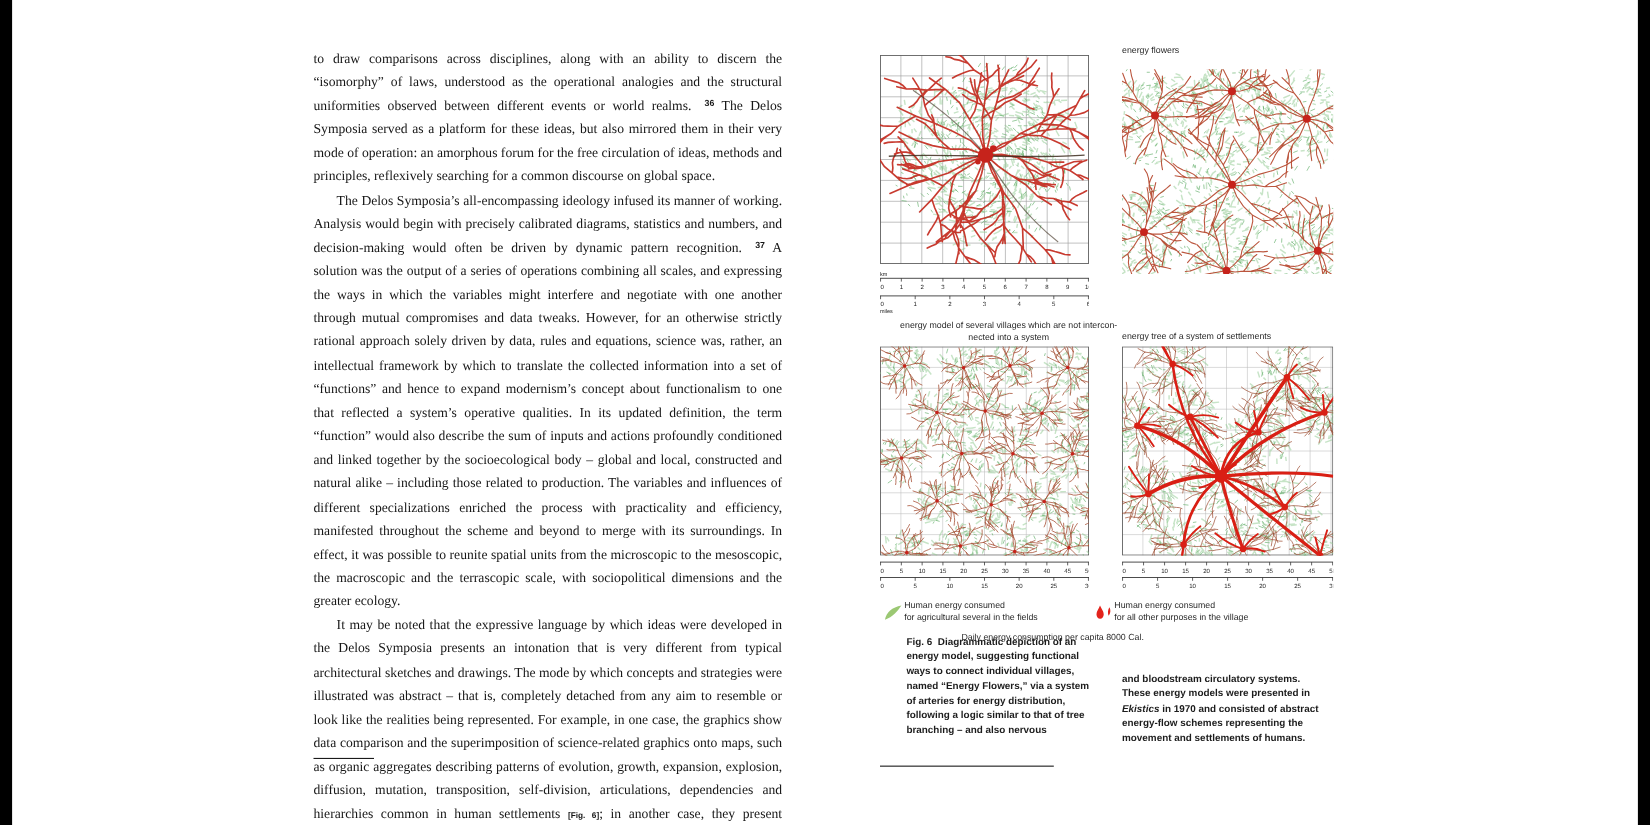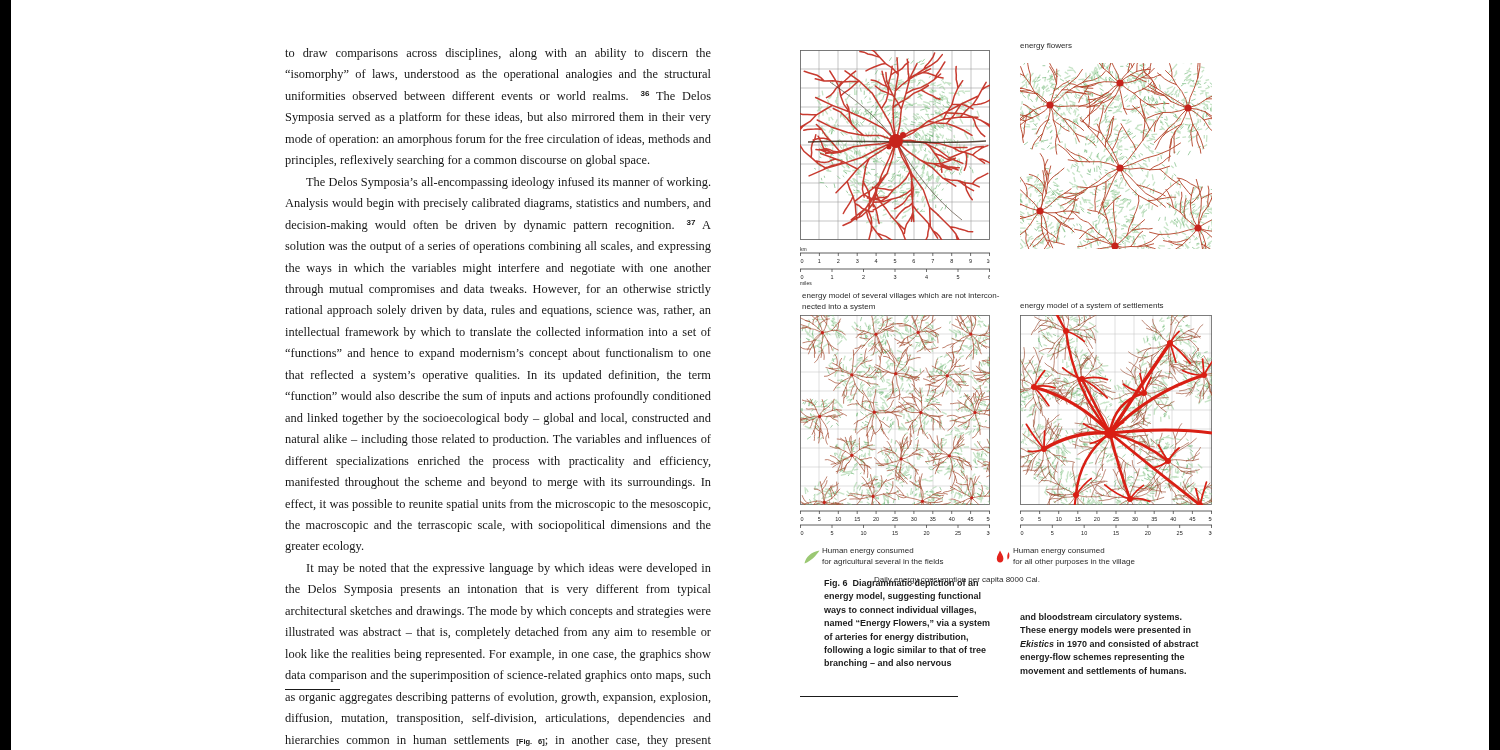--- a/index.html
+++ b/index.html
@@ -144,25 +144,25 @@
       <path d="M82.1 151.6l3.8 -0.0M120.4 205.5l0.8 4.0M100.5 177.6l3.6 1.0M78.5 155.4l0.3 -2.7M104.1 209.0l-4.7 0.1M127.5 181.6l-1.2 3.4M108.2 172.9l2.8 0.5M69.4 197.5l-4.2 -1.6M85.5 204.9l-3.3 -3.0M106.7 173.0l1.2 3.3M109.8 151.7l4.8 1.3M94.8 169.2l2.5 -3.5M114.3 196.8l0.7 1.9M113.6 175.3l0.9 3.6M92.1 150.1l4.0 -1.4M77.9 191.0l-3.5 -2.7M76.2 162.4l1.4 -1.6M112.8 166.4l3.0 1.2M77.6 171.7l2.2 -2.7M109.2 206.5l-4.0 0.8M87.7 191.2l-4.3 0.5M75.7 165.4l0.5 -4.8M69.2 202.1l-2.6 -3.2M80.4 214.3l-2.7 1.2M123.2 172.1l2.7 1.0M110.2 154.8l4.7 -0.9M85.5 205.9l-3.2 -2.1M86.4 172.6l0.8 -4.0M105.7 201.7l-2.1 1.6M105.4 201.0l-0.4 2.0M83.6 143.3l3.6 0.3M73.2 216.4l-3.0 -2.4M117.1 173.8l4.0 0.2M75.7 178.1l0.8 -1.9M91.6 183.2l-0.7 -3.3M77.3 179.1l-0.6 -2.8M73.6 215.7l-3.4 -0.4M89.3 173.2l2.9 -2.4M66.2 179.0l-3.0 -1.6M73.1 190.5l-2.3 -2.6M86.0 192.4l-4.7 1.7M62.4 206.0l-2.2 0.2M101.8 178.6l1.8 2.2M62.7 193.6l-0.6 -4.9M111.0 156.7l2.2 0.4M80.4 206.4l-2.2 -0.8M120.6 210.3l-1.6 2.3M124.2 192.3l-0.6 2.1M106.1 159.1l2.5 -1.8M70.5 192.2l-2.0 -3.1M86.7 166.2l3.6 -0.5M73.9 189.8l-2.8 -1.8M67.1 180.3l1.3 -3.2M74.4 158.6l2.9 -1.2M87.4 205.1l-2.3 0.9M102.8 189.8l0.4 3.7M80.3 180.7l-0.5 -2.0M63.4 195.8l-2.0 -4.5M64.5 201.4l-2.8 0.2M81.2 177.6l-1.2 -1.7M96.8 181.4l4.5 0.0M61.1 188.2l0.4 -2.1M109.2 197.7l-4.6 1.8M78.2 213.9l-2.4 0.1M92.3 182.2l-1.1 -3.7M120.9 188.7l0.4 2.3M99.1 144.3l4.7 -0.0M90.0 168.6l1.9 -2.6M87.5 177.8l2.7 -2.8M79.0 153.2l2.4 -2.3M104.7 173.8l3.7 2.7M110.7 202.1l-3.0 2.7M110.7 195.1l-2.6 4.1M105.7 194.7l-1.6 1.7M103.2 161.6l3.0 0.8M101.0 166.1l2.9 -0.5M71.4 176.5l3.0 -3.3M110.9 160.1l1.9 2.7M111.9 166.7l2.9 1.7M78.2 171.2l1.4 -4.5M80.6 194.3l-1.8 -3.7M113.6 173.1l0.6 4.1M125.2 208.7l-1.5 1.3M78.4 182.8l-1.2 -3.9" stroke="#62ae6a" stroke-width="0.9" opacity="0.65" fill="none"></path>
       <path d="M95.0 183.0L102.7 184.3L110.5 183.5M110.5 183.5L113.1 180.6L114.9 177.2L117.3 174.0L119.5 170.8L122.6 168.4M110.5 183.5L118.3 183.7L126.1 182.8M126.1 182.8L129.7 184.2L133.5 185.2L137.1 186.8L140.8 187.7L144.8 187.6M126.1 182.8L133.6 180.8M95.0 183.0L100.9 186.2L107.1 189.0M107.1 189.0L108.8 191.9L110.4 194.9L112.2 197.8L113.2 201.0L114.1 204.3M107.1 189.0L113.8 190.0L120.2 192.4L126.8 193.5M95.0 183.0L99.2 190.1L101.2 198.1L103.9 206.0M103.9 206.0L107.5 208.0L111.3 209.8L114.7 212.1L118.5 213.8L121.9 216.2M103.9 206.0L104.5 214.2M104.5 214.2L106.6 217.8L108.6 221.4L110.7 224.9L112.0 228.9L112.2 233.0M104.5 214.2L104.9 222.5M95.0 183.0L92.2 190.1L88.4 196.6L85.0 203.5M85.0 203.5L85.8 207.2L86.2 211.0L86.1 214.8L85.7 218.5L86.1 222.3M85.0 203.5L81.0 209.9M81.0 209.9L77.5 211.3L73.8 212.4L70.5 214.1L67.5 216.6L65.2 219.6M81.0 209.9L78.0 216.9M95.0 183.0L89.2 189.5L83.8 196.4M83.8 196.4L83.2 200.7L83.5 205.1L84.3 209.3L83.8 213.7L83.3 218.0M83.8 196.4L78.2 203.0M78.2 203.0L79.2 207.2L81.2 211.1L82.8 215.2L84.9 219.0L85.8 223.3M78.2 203.0L73.7 210.5L68.5 217.5M95.0 183.0L86.6 184.5L78.2 186.0M78.2 186.0L77.3 190.2L76.5 194.4L76.6 198.7L75.8 202.9L74.9 207.1M78.2 186.0L69.8 187.5L61.9 190.8L53.9 193.7M95.0 183.0L86.8 179.7L78.4 177.0M78.4 177.0L74.2 178.4L70.1 180.1L66.0 181.9L61.9 183.3L57.5 183.8M78.4 177.0L70.8 172.5L63.1 168.1L54.5 166.2M95.0 183.0L88.9 179.2L83.9 174.1M83.9 174.1L80.3 174.3L76.9 175.4L73.4 176.3L69.9 176.4L66.3 176.1M83.9 174.1L77.9 170.2L73.3 164.8M73.3 164.8L69.8 165.8L66.8 167.7L64.3 170.3L61.9 173.0L59.6 175.7M73.3 164.8L68.3 159.5M95.0 183.0L92.9 174.1L89.1 165.8L87.4 156.8M87.4 156.8L84.6 153.2L81.0 150.5L76.9 148.5L72.4 147.8L67.9 146.7M87.4 156.8L84.5 148.2M84.5 148.2L87.4 144.7L90.4 141.3L93.7 138.1L96.9 134.8L100.8 132.5M84.5 148.2L82.2 139.4M95.0 183.0L95.8 174.0L95.9 165.0L94.4 156.0L93.5 147.0L93.8 138.0M95.0 183.0L101.3 178.2L106.8 172.4M106.8 172.4L108.3 168.8L109.0 164.9L110.6 161.3L112.7 157.9L113.9 154.1M106.8 172.4L112.5 167.0M112.5 167.0L116.5 166.5L120.4 166.0L124.3 165.6L128.3 166.0L132.2 165.5M112.5 167.0L118.6 161.9L124.6 156.7" stroke="#b5462c" stroke-width="1" fill="none" opacity="0.92" stroke-linecap="round"></path>
       <circle cx="95" cy="183" r="3.6" fill="#c6231b"></circle>
       <path d="M186.1 187.2l-3.1 2.3M173.9 148.7l3.5 -2.2M191.2 165.4l1.3 3.9M173.3 164.8l0.6 -4.2M165.4 197.5l-6.3 2.4M163.5 162.0l-0.8 -4.5M180.9 134.0l4.7 -0.8M191.6 135.1l3.8 4.8M190.4 182.5l-2.5 2.8M191.4 158.1l1.1 6.1M159.8 190.2l-4.6 -0.1M203.2 153.6l0.4 4.9M185.6 144.6l4.0 -1.1M169.1 199.5l-4.1 -2.3M162.5 182.2l-5.2 -1.9M148.9 167.3l-5.2 -3.6M147.8 189.2l-1.5 -2.6M195.4 152.5l5.8 1.3M180.1 148.2l3.2 -3.2M175.9 194.7l-4.1 -0.3M158.5 141.6l4.5 -3.0M186.3 184.6l-3.1 1.9M208.2 183.2l2.0 3.1M164.7 157.7l0.5 -6.6M172.8 160.9l0.8 -5.1M169.7 152.2l1.3 -3.0M169.2 166.0l-3.6 -5.3M174.7 174.4l-2.3 -2.4M160.3 125.3l0.4 -4.4M157.1 122.3l1.1 -4.4M181.3 168.9l-2.5 5.6M147.7 162.9l-1.9 -3.7M167.0 188.7l-4.5 4.4M181.1 146.9l3.2 -4.1M190.3 145.1l3.5 0.8M150.0 145.1l-1.2 -5.9M172.6 128.9l3.4 -4.7M174.8 193.3l-4.3 -2.0M150.3 160.1l1.9 -3.0M175.3 135.9l4.4 -5.4M148.8 172.5l-3.6 -5.0M161.3 186.2l-6.7 0.5M194.8 186.9l-2.4 2.2M170.5 130.6l3.2 -1.7M194.9 153.9l4.3 3.6M166.4 198.3l-6.7 -0.8M194.4 142.4l3.7 2.4M179.4 184.1l-6.0 3.4M198.3 191.4l-3.1 6.0M172.2 197.2l-2.9 3.0M194.9 149.8l1.2 4.4M160.4 165.7l0.6 -5.3M157.8 172.2l-3.5 -1.9M219.6 168.7l3.9 4.2M190.2 172.8l-2.9 3.4M179.9 158.5l4.8 2.2M168.2 185.7l-2.7 -3.5M170.6 177.0l-2.7 -3.6M197.8 189.1l-0.4 7.0M198.8 174.8l3.5 4.0M188.7 130.9l3.2 3.1M191.8 147.8l5.2 3.2M164.3 164.5l-0.6 -3.6M186.4 138.3l3.4 3.2M181.7 154.9l5.2 -2.2M159.2 133.3l-0.6 -5.4M160.4 148.2l-0.2 -3.0M179.5 180.5l-3.2 1.9M160.6 186.7l-2.8 -2.3M199.9 190.8l-5.0 2.9M185.9 145.4l3.0 3.2M210.7 185.1l0.3 5.9M141.0 187.2l-2.9 -3.1M178.2 194.3l-5.2 -0.1M175.9 155.0l4.4 -4.7M198.2 176.9l-4.0 4.6M197.9 186.7l0.2 4.1M176.3 123.4l6.3 0.7M148.8 203.5l-5.7 -2.9M182.2 153.2l2.7 -1.5M193.4 165.5l1.7 3.2M183.3 152.5l3.4 1.6M142.1 172.8l-2.3 -5.1M199.4 180.4l-3.2 3.8M170.8 164.4l1.0 -4.8M173.9 126.3l1.4 -2.7M186.5 191.1l-1.1 4.9M174.9 151.4l5.5 -1.9M200.4 178.9l-4.0 3.8M177.6 193.3l-5.1 -1.8M155.9 160.8l-3.9 -2.8M191.0 156.7l4.3 3.1M172.0 149.3l2.3 -3.3M175.4 135.8l2.6 -3.8M180.2 187.9l-3.2 -0.5M144.9 183.2l-6.1 -0.5M172.9 150.2l5.7 0.4M167.6 175.9l-1.3 -2.7M182.3 187.3l-6.9 0.5M161.5 162.4l-2.9 -5.3M177.9 175.4l-3.6 1.5M167.3 159.5l-0.4 -4.1M202.1 188.0l-0.2 4.9M172.5 165.2l-0.3 -4.8M212.7 170.2l2.7 4.2M165.9 138.6l-0.3 -6.6M189.4 148.6l5.5 3.7M162.9 159.1l-1.0 -4.6M166.1 171.8l-4.4 -2.4M191.5 137.3l2.8 1.9M221.4 164.8l1.1 4.0M154.7 143.8l1.0 -5.6M199.5 149.9l3.5 1.4M191.9 143.8l4.5 0.6M172.9 169.4l-3.3 -3.3M161.0 149.6l4.4 -2.0M218.4 163.5l-2.8 6.4M151.3 202.1l-3.8 -3.6M198.3 183.5l2.2 6.0M156.5 160.5l2.2 -3.3M184.5 189.6l-4.9 3.7M154.8 148.2l2.4 -2.3M192.3 190.2l-1.9 4.6M154.7 137.1l0.5 -5.9M187.4 145.9l6.7 1.2M207.6 151.9l5.4 1.7M171.5 155.1l1.9 -4.9M169.2 184.9l-4.5 -4.4M162.4 158.9l-1.4 -3.0M185.9 142.2l3.3 2.1M173.1 193.4l-6.1 3.3M192.9 177.5l-4.7 3.1M162.4 147.6l6.0 -2.1M153.8 146.1l2.5 -2.1M146.8 195.2l-5.8 0.6M164.0 159.5l1.2 -3.0M197.9 152.2l3.6 5.3M154.6 161.7l-1.9 -2.8" stroke="#8fc98f" stroke-width="1.3" opacity="0.5" fill="none"></path>
       <path d="M197.7 169.1l0.8 3.9M152.9 182.6l-2.3 -1.2M195.8 162.2l1.0 2.6M174.1 195.3l-2.0 2.1M200.5 151.0l3.1 0.1M166.0 185.9l-4.4 2.3M149.2 144.6l1.5 -3.8M190.5 180.5l-3.7 2.2M186.3 203.9l-2.5 4.2M161.0 147.4l2.3 -2.6M161.7 149.9l3.4 -2.1M162.9 156.0l0.1 -2.9M207.3 147.6l3.8 3.0M163.8 183.0l-2.7 -0.4M184.6 150.4l4.6 0.2M204.3 182.3l2.6 4.1M178.9 180.2l-2.4 0.5M144.7 176.3l-2.0 -1.6M154.2 157.9l1.4 -1.6M170.2 149.9l3.7 -0.2M184.9 185.8l-1.0 3.9M206.2 128.3l1.5 1.6M211.3 192.3l-2.4 1.5M203.4 137.4l2.6 3.7M205.0 181.3l0.4 4.8M156.3 169.8l-0.3 -2.1M182.7 150.4l2.5 -2.9M157.9 157.4l-1.0 -2.8M175.8 134.5l2.7 0.5M177.0 174.1l-1.6 1.6M202.3 199.2l-3.6 1.2M179.3 156.4l2.7 0.1M171.9 159.2l-0.9 -2.0M157.2 164.1l-1.3 -3.1M171.4 142.2l3.8 -1.2M197.8 200.7l-2.8 3.8M154.4 152.3l1.9 -4.0M157.6 159.8l-3.7 -3.2M161.9 145.2l-0.9 -4.8M162.0 144.0l4.7 -1.0M159.1 186.3l-2.4 0.7M206.0 144.8l0.7 2.6M207.7 170.6l1.3 3.5M185.5 135.3l1.9 -2.7M183.7 178.0l-1.8 4.0M204.4 160.2l0.4 4.7M203.9 144.6l4.6 -1.4M176.7 152.1l1.8 -1.1M208.6 160.3l2.5 2.7M165.2 142.9l3.7 -3.2M209.8 157.7l-0.7 4.7M165.4 153.5l-1.9 -4.3M197.1 170.0l2.5 3.4M186.7 198.3l-1.8 1.3M164.7 140.7l3.2 -3.5M170.7 179.0l-1.9 1.0M196.8 204.1l-2.0 4.2M145.1 157.6l0.2 -3.9M188.2 195.9l-1.9 3.2M199.7 167.5l0.4 3.1M177.1 136.9l1.9 -3.0M174.5 167.7l-2.2 0.3M180.9 165.4l1.3 4.1M202.0 151.1l2.1 1.5M168.3 139.4l4.8 0.0M155.6 144.2l1.6 -3.8M196.2 149.5l0.9 3.6M174.9 186.1l-2.8 -1.9M189.1 162.7l-0.8 3.8M201.7 159.4l1.5 3.4M180.2 125.2l1.8 -0.9M193.3 192.8l0.2 2.1M167.4 176.1l-2.7 0.1M188.6 195.8l-2.5 3.4M178.1 145.7l2.9 -3.3M156.0 145.1l-0.4 -2.7M190.8 126.4l4.7 0.8M187.2 198.2l-4.9 0.3M150.4 185.8l-2.9 0.4M163.8 162.8l-1.4 -4.1M171.9 136.2l2.5 -0.6M167.3 140.8l2.6 -4.1M149.9 174.9l-2.8 -2.0M182.3 199.9l-4.4 -0.4M169.1 191.2l-4.2 -2.3M198.0 165.0l2.1 3.7M172.3 188.9l-2.5 1.7M138.4 157.9l1.7 -3.6M198.4 165.7l2.1 1.1M203.6 190.0l0.3 3.6M208.1 144.5l2.3 0.4M172.4 145.4l3.1 -2.6" stroke="#62ae6a" stroke-width="0.9" opacity="0.65" fill="none"></path>
       <path d="M178.0 165.0L186.2 167.4L194.7 168.5M194.7 168.5L198.0 165.7L201.1 162.8L204.5 160.1L207.0 156.7L210.2 153.8M194.7 168.5L202.9 171.2M202.9 171.2L204.5 175.2L207.1 178.6L209.9 181.8L213.5 184.2L216.3 187.4M202.9 171.2L211.3 172.8L219.4 175.6M178.0 165.0L186.3 169.3L193.3 175.4M193.3 175.4L195.9 179.3L199.0 182.7L203.0 185.1L206.7 188.0L210.3 190.9M193.3 175.4L198.5 183.1L204.3 190.4M204.3 190.4L205.8 194.8L208.1 198.8L209.3 203.3L210.4 207.8L210.1 212.5M204.3 190.4L211.5 196.2M178.0 165.0L182.9 172.3L185.5 180.6M185.5 180.6L183.6 184.6L181.1 188.1L178.3 191.5L175.5 194.9L172.6 198.1M185.5 180.6L186.1 189.4L185.4 198.1M185.4 198.1L187.9 201.7L190.9 204.9L193.0 208.8L194.8 212.8L196.6 216.7M185.4 198.1L184.0 206.8M178.0 165.0L179.8 173.1L181.8 181.2M181.8 181.2L185.5 183.1L189.0 185.3L192.5 187.6L195.4 190.5L197.5 194.1M181.8 181.2L183.0 189.4M183.0 189.4L181.4 193.2L180.9 197.4L181.0 201.5L181.7 205.6L182.0 209.8M183.0 189.4L182.4 197.7M182.4 197.7L179.1 200.2L176.0 203.0L172.3 204.8L168.7 206.9L164.7 208.2M182.4 197.7L183.0 206.0M178.0 165.0L173.2 171.1L167.7 176.5M167.7 176.5L163.9 177.3L160.3 178.6L156.5 179.2L152.6 178.9L148.9 177.8M167.7 176.5L162.2 181.9M162.2 181.9L158.3 181.9L154.5 181.0L151.0 179.4L147.3 178.4L143.5 177.6M162.2 181.9L155.7 186.1L149.3 190.5M178.0 165.0L168.3 167.1L158.8 169.8L149.0 171.2L139.1 171.5M139.1 171.5L135.4 174.8L131.7 178.1L127.2 180.2L122.7 182.1L117.9 183.3M139.1 171.5L129.5 169.2M178.0 165.0L171.5 160.3L165.4 155.2M165.4 155.2L164.2 151.3L164.1 147.3L164.8 143.4L165.0 139.4L166.1 135.6M165.4 155.2L160.2 149.1M160.2 149.1L160.3 145.1L160.4 141.1L161.1 137.1L161.9 133.2L161.6 129.2M160.2 149.1L153.5 144.7M153.5 144.7L152.5 140.8L151.6 136.9L149.8 133.3L148.2 129.7L145.9 126.4M153.5 144.7L147.0 140.1M178.0 165.0L173.9 157.6L171.2 149.5L170.3 141.0M170.3 141.0L173.7 138.4L176.5 135.3L179.1 131.9L180.8 128.0L182.2 124.0M170.3 141.0L171.4 132.6M171.4 132.6L168.5 129.4L165.9 126.1L163.2 122.8L160.7 119.4L158.5 115.7M171.4 132.6L173.4 124.3M178.0 165.0L178.9 155.1L181.0 145.5L181.4 135.6M181.4 135.6L185.8 133.1L190.2 131.0L195.0 129.6L199.9 129.1L204.8 129.0M181.4 135.6L179.0 126.0M179.0 126.0L175.1 123.0L170.6 120.8L166.5 118.0L162.0 115.9L157.2 115.0M179.0 126.0L176.3 116.4M178.0 165.0L180.1 157.2L183.1 149.6L188.1 143.2M188.1 143.2L187.7 139.2L188.1 135.1L188.7 131.1L188.9 127.0L188.1 123.1M188.1 143.2L191.5 135.8M191.5 135.8L194.9 133.7L198.2 131.2L201.1 128.4L204.2 125.8L207.5 123.4M191.5 135.8L193.2 127.9M178.0 165.0L184.5 160.8L191.3 157.2L198.1 153.4M198.1 153.4L201.9 152.8L205.7 152.6L209.6 152.8L213.4 153.7L217.2 153.8M198.1 153.4L204.8 149.6M204.8 149.6L208.5 148.5L212.0 146.7L215.5 145.1L218.6 142.9L221.8 140.7M204.8 149.6L210.7 144.6" stroke="#b5462c" stroke-width="1" fill="none" opacity="0.92" stroke-linecap="round"></path>
       <circle cx="178" cy="165" r="3.6" fill="#c6231b"></circle>
     </svg>
   </div>
 
-<div class="smallcap" style="left:802px;top:291px;width:230px;">
+<div class="smallcap" style="left:802px;top:291px;width:230px;text-align:center;">
   <div>energy model of several villages which are not intercon-</div>
   <div>nected into a system</div>
 </div>
-<div class="smallcap" style="left:1020px;top:301px;">energy model of a system of settlements</div>
+<div class="smallcap" style="left:1020px;top:301px;">energy tree of a system of settlements</div>
 
 <div class="panel" style="left:800px;top:315px;" id="panelC">
     <svg width="190" height="190" viewBox="0 0 190 190">
       <path d="M0 0V190M19 0V190M38 0V190M57 0V190M76 0V190M95 0V190M114 0V190M133 0V190M152 0V190M171 0V190M190 0V190M0 0H190M0 19H190M0 38H190M0 57H190M0 76H190M0 95H190M0 114H190M0 133H190M0 152H190M0 171H190M0 190H190" stroke="#bcbcbc" stroke-width="0.5" fill="none"></path>
       <rect x="0.4" y="0.4" width="189.2" height="189.2" stroke="#606060" stroke-width="0.8" fill="none"></rect>
       <path d="M10.4 21.9l-3.2 -5.3M37.8 14.0l5.5 3.0M31.1 6.6l3.1 -1.1M21.1 26.1l-5.2 -0.9M8.0 12.4l1.3 -4.5M14.5 0.1l3.3 -5.7M30.7 5.9l4.3 -1.8M23.9 32.5l-3.3 5.8M32.8 8.8l1.8 4.2M20.3 27.4l-3.5 4.3M9.6 17.9l0.6 -6.0M33.4 6.6l3.9 5.8M42.1 25.3l-4.8 4.4M25.4 19.3l-3.7 5.2M17.5 4.3l6.3 0.4M35.8 16.8l4.7 1.9M8.4 20.3l-3.3 -5.6M37.7 19.2l4.6 2.7M25.1 -7.1l3.1 -2.5M27.7 10.6l2.9 4.9M19.1 14.3l-0.7 -5.4M43.6 20.7l-2.1 2.9M34.0 33.0l-1.1 3.4M0.8 24.6l-5.4 -4.3M16.1 32.2l-4.7 0.7M14.0 24.7l-1.7 -5.6M22.6 27.4l-5.8 3.3M16.7 30.5l-5.1 1.9M24.3 15.0l2.5 4.4M27.5 16.7l-0.2 3.7M36.3 16.4l-0.8 3.2M13.4 23.6l-3.3 -3.0M22.0 3.7l3.2 1.3M28.9 28.1l-5.7 4.0M42.8 20.5l3.8 4.9M35.6 18.5l1.6 4.7M25.4 10.0l3.4 1.0M6.0 16.9l-1.2 -5.2M24.8 2.0l4.3 -3.9M33.3 6.7l4.1 1.4M17.1 3.0l2.7 -4.6M28.8 13.4l4.4 1.7" stroke="#8fc98f" stroke-width="1.3" opacity="0.5" fill="none"></path>
       <path d="M-1.6 13.8l-1.8 -3.3M13.3 20.7l-1.3 -2.4M16.6 24.2l-3.4 1.0M32.3 3.5l2.2 -0.5M17.4 14.1l2.0 -3.8M9.2 26.0l-1.6 -1.9M2.1 16.2l1.1 -4.8M20.5 11.9l0.5 -4.8M24.4 20.1l-2.7 3.0M15.2 7.4l2.3 -2.5M12.4 19.3l0.6 -4.2M10.3 8.0l-1.5 -3.5M38.0 18.1l4.1 2.1M33.8 14.4l3.9 2.9M12.0 4.8l2.7 -1.0M31.8 14.7l2.0 2.0M23.1 26.4l-3.0 2.2M20.4 32.9l-3.3 -1.9M31.7 0.5l2.1 0.4M21.6 19.9l-2.5 -2.5M28.8 18.5l1.8 1.8M13.0 29.6l-4.2 0.7M31.4 10.2l2.3 0.3M27.3 1.1l2.2 0.4M38.5 20.1l0.9 3.1M22.1 35.5l-3.7 1.2M10.1 25.0l-4.2 -1.8M32.1 6.0l1.4 2.9" stroke="#62ae6a" stroke-width="0.9" opacity="0.65" fill="none"></path>
       <path d="M22.4 17.7L27.2 16.8L31.9 15.5M31.9 15.5L33.3 13.5L35.1 11.9L36.3 9.8L38.1 8.2L40.0 6.7M31.9 15.5L36.7 15.3M36.7 15.3L37.9 13.1L38.4 10.8L38.5 8.4L39.4 6.1L40.5 3.9M36.7 15.3L41.3 16.7L45.2 19.6M22.4 17.7L25.0 21.3L27.2 25.3M27.2 25.3L28.6 27.0L29.8 28.8L30.7 30.9L31.7 32.9L32.3 35.1M27.2 25.3L28.6 29.5M28.6 29.5L30.7 30.4L32.6 31.5L34.2 33.0L36.2 34.1L38.2 35.0M28.6 29.5L28.9 34.0L29.1 38.5M22.4 17.7L22.9 22.7L22.0 27.6L21.1 32.6M21.1 32.6L22.4 34.7L23.1 37.1L24.0 39.5L24.2 42.0L24.0 44.5M21.1 32.6L21.9 37.5M21.9 37.5L20.1 39.3L18.7 41.3L17.9 43.7L16.5 45.8L14.6 47.5M21.9 37.5L21.0 42.5M22.4 17.7L18.9 21.5L15.4 25.2M15.4 25.2L12.9 25.8L10.5 26.6L7.9 26.6L5.4 27.2L2.9 27.8M15.4 25.2L13.3 29.9M13.3 29.9L14.0 32.3L14.5 34.9L14.7 37.4L14.4 40.0L14.6 42.5M13.3 29.9L10.4 34.1M10.4 34.1L7.9 34.0L5.3 34.1L2.8 33.5L0.7 32.1L-1.1 30.2M10.4 34.1L8.5 38.9M22.4 17.7L18.4 20.0L15.2 23.3L12.4 27.1M12.4 27.1L13.2 29.3L13.5 31.6L14.4 33.8L14.7 36.1L15.2 38.3M12.4 27.1L9.6 30.8L7.5 35.0M22.4 17.7L18.5 16.1L14.7 14.4L10.5 13.7M10.5 13.7L8.9 12.3L7.0 11.5L5.0 10.9L3.0 10.3L1.0 9.6M10.5 13.7L6.6 12.3M6.6 12.3L4.6 13.1L2.5 13.3L0.4 13.2L-1.5 12.4L-3.4 11.4M6.6 12.3L2.3 12.2M22.4 17.7L19.5 14.5L16.4 11.7L13.0 9.1M13.0 9.1L13.0 7.0L13.7 5.0L15.0 3.3L16.7 2.0L18.7 1.2M13.0 9.1L9.5 6.6M9.5 6.6L7.5 6.1L5.4 5.5L3.6 4.4L1.6 3.5L-0.1 2.3M9.5 6.6L5.4 5.4M22.4 17.7L21.5 13.2L19.5 9.1M19.5 9.1L21.1 7.4L23.1 6.3L25.0 5.1L27.1 4.1L29.4 3.9M19.5 9.1L17.5 5.0M17.5 5.0L15.5 3.8L13.8 2.3L12.1 0.8L10.2 -0.4L8.3 -1.6M17.5 5.0L16.8 0.5L16.9 -4.1M22.4 17.7L24.9 13.6L26.6 9.1M26.6 9.1L25.3 7.1L23.6 5.4L22.3 3.4L21.4 1.2L20.8 -1.1M26.6 9.1L27.0 4.4M27.0 4.4L25.2 2.8L23.8 0.9L22.7 -1.3L21.4 -3.3L20.4 -5.5M27.0 4.4L26.7 -0.4M26.7 -0.4L27.5 -2.6L28.8 -4.7L30.3 -6.5L31.5 -8.6L32.8 -10.5M26.7 -0.4L25.5 -5.0" stroke="#a8543a" stroke-width="0.8" fill="none" opacity="0.92" stroke-linecap="round"></path>
       <circle cx="22.40615256689489" cy="17.676469994476065" r="1.6" fill="#c6231b"></circle>
       <path d="M80.9 26.7l-2.8 4.2M81.8 16.1l3.4 0.7M76.4 30.2l-2.9 -1.0M71.6 22.2l-2.0 -5.4M68.2 15.4l1.2 -5.7M70.5 14.4l-0.7 -4.6M84.2 24.1l-3.0 4.1M86.0 27.8l-5.2 2.8M80.2 20.4l1.2 3.3M67.1 25.9l-3.8 -3.2M71.7 4.8l3.1 -1.3M77.1 -0.4l2.5 -1.9M73.4 7.9l5.1 -4.1M80.4 3.6l4.7 -5.1M56.2 16.1l-4.5 -5.2M76.1 37.3l-5.5 3.5M90.6 33.1l2.5 5.6M74.0 18.4l-0.3 -4.7M81.7 9.1l3.2 -0.3M83.3 23.7l-1.1 3.8M61.2 24.0l0.0 -5.0M84.2 32.6l-3.7 1.2M85.1 7.6l3.7 -1.9M71.3 31.0l-3.3 -0.1M78.9 0.9l2.8 -1.8M87.9 4.7l3.6 1.3M76.6 29.8l-4.2 -1.4M60.6 16.5l-0.1 -4.2M70.3 14.0l-1.4 -3.6M73.0 8.0l6.6 -1.3M85.2 36.7l-5.4 1.3M82.2 33.4l-3.4 3.5M86.3 3.9l6.5 -1.0M66.7 23.3l-2.3 -5.5M87.2 16.1l0.5 5.7M58.3 11.5l-4.1 -4.5M74.8 3.5l2.3 -6.6M61.6 18.0l1.4 -3.0M80.4 8.5l3.2 2.9M73.0 25.3l-5.1 4.4M66.9 12.0l-2.0 -4.4M78.8 10.6l6.5 -0.6" stroke="#8fc98f" stroke-width="1.3" opacity="0.5" fill="none"></path>

